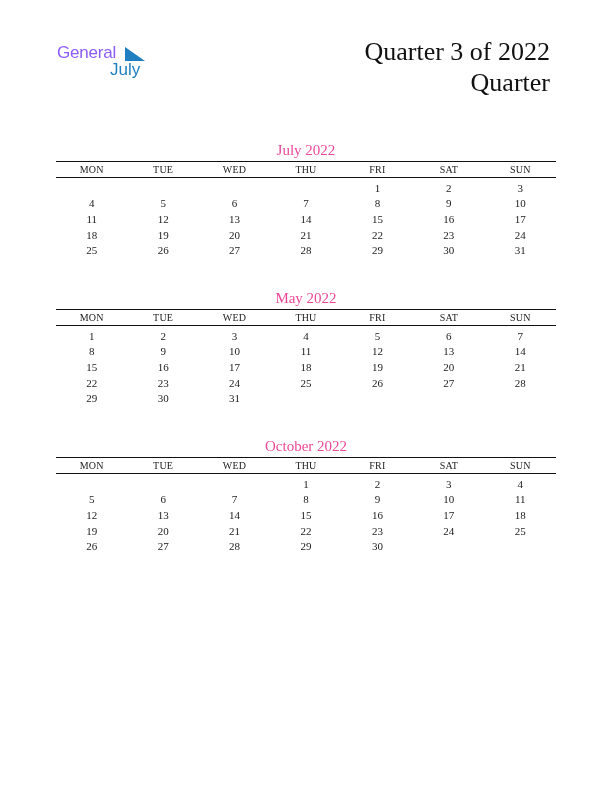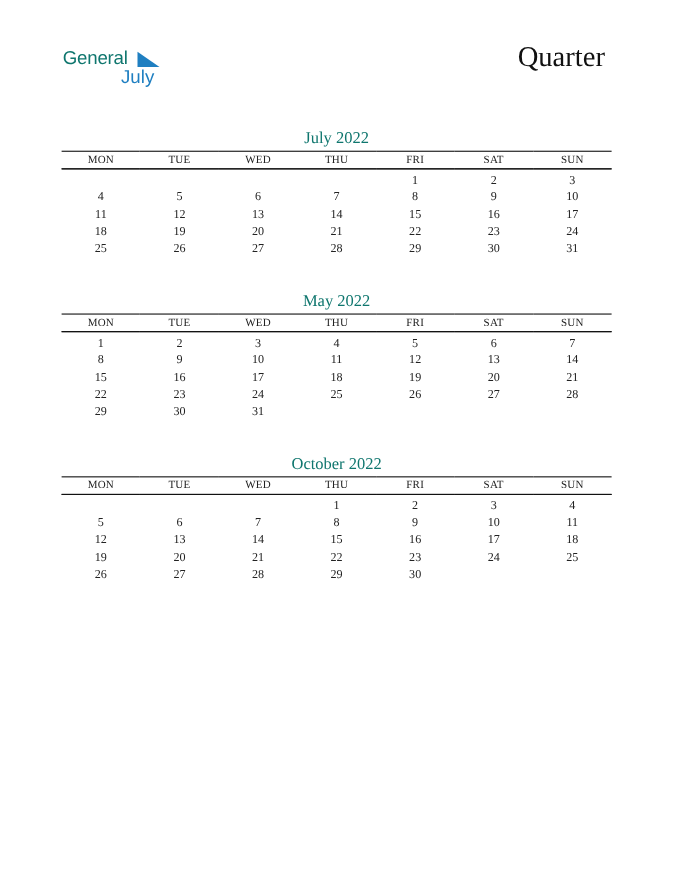--- a/index.html
+++ b/index.html
@@ -1,47 +1,48 @@
 <!DOCTYPE html>
 <html><head>
   <meta charset="utf-8">
   <style>
     html, body { margin: 0; padding: 0; background: #ffffff; }
     body { width: 612px; height: 792px; position: relative; overflow: hidden;
            font-family: "DejaVu Serif", "Liberation Serif", serif; color: #222; }
     .logo { position: absolute; left: 57px; top: 43px; width: 100px; height: 40px; }
     .logo-general { position: absolute; left: 0; top: 0; font-family: "Liberation Sans", "DejaVu Sans", sans-serif;
-                    font-size: 17px; color: #0f766e; letter-spacing: -0.2px; line-height: 20px; }
+                    font-size: 17px; color: #8b5cf6; letter-spacing: -0.2px; line-height: 20px; }
     .logo-blue { position: absolute; left: 53px; top: 17px; font-family: "Liberation Sans", "DejaVu Sans", sans-serif;
                  font-size: 17px; color: #1f7fc1; line-height: 20px; }
     .logo-tri { position: absolute; left: 68px; top: 4px; width: 0; height: 0;
                 border-left: 20px solid #1f7fc1; border-top: 14px solid transparent; }
     .title-block { position: absolute; right: 62px; top: 36px; text-align: right;
                    font-family: "Liberation Serif", "DejaVu Serif", serif; font-size: 26px; line-height: 31px; color: #111; }
     .month { position: absolute; left: 56px; width: 500px; }
     .month-title { text-align: center; font-family: "Liberation Serif", "DejaVu Serif", serif;
-                   font-size: 15px; line-height: 18px; height: 20px; color: #0f766e; }
+                   font-size: 15px; line-height: 18px; height: 20px; color: #ec4899; margin-top: 24px; }
     table { width: 500px; border-collapse: collapse; table-layout: fixed; }
     thead th { font-family: "Liberation Serif", "DejaVu Serif", serif; font-weight: normal;
                font-size: 10px; letter-spacing: 0.2px; height: 15px; padding: 0; text-align: center;
                border-top: 1.3px solid #111; border-bottom: 1.3px solid #111; color: #222; }
     tbody td { font-family: "Liberation Serif", "DejaVu Serif", serif; font-size: 11px;
                height: 15.6px; padding: 0; text-align: center; color: #222; }
     tbody tr:first-child td { padding-top: 2px; }
   </style>
 </head>
 <body>
 
 <div class="logo">
   <span class="logo-general">General</span>
   <span class="logo-tri"></span>
   <span class="logo-blue">July</span>
 </div>
 
 <div class="title-block">
+  <div>Quarter 3 of 2022</div>
   <div>Quarter</div>
 </div>
 
 <div id="months">
     <div class="month" style="top: 117px;">
       <div class="month-title">July 2022</div>
       <table>
         <thead>
           <tr>
             <th>MON</th>

